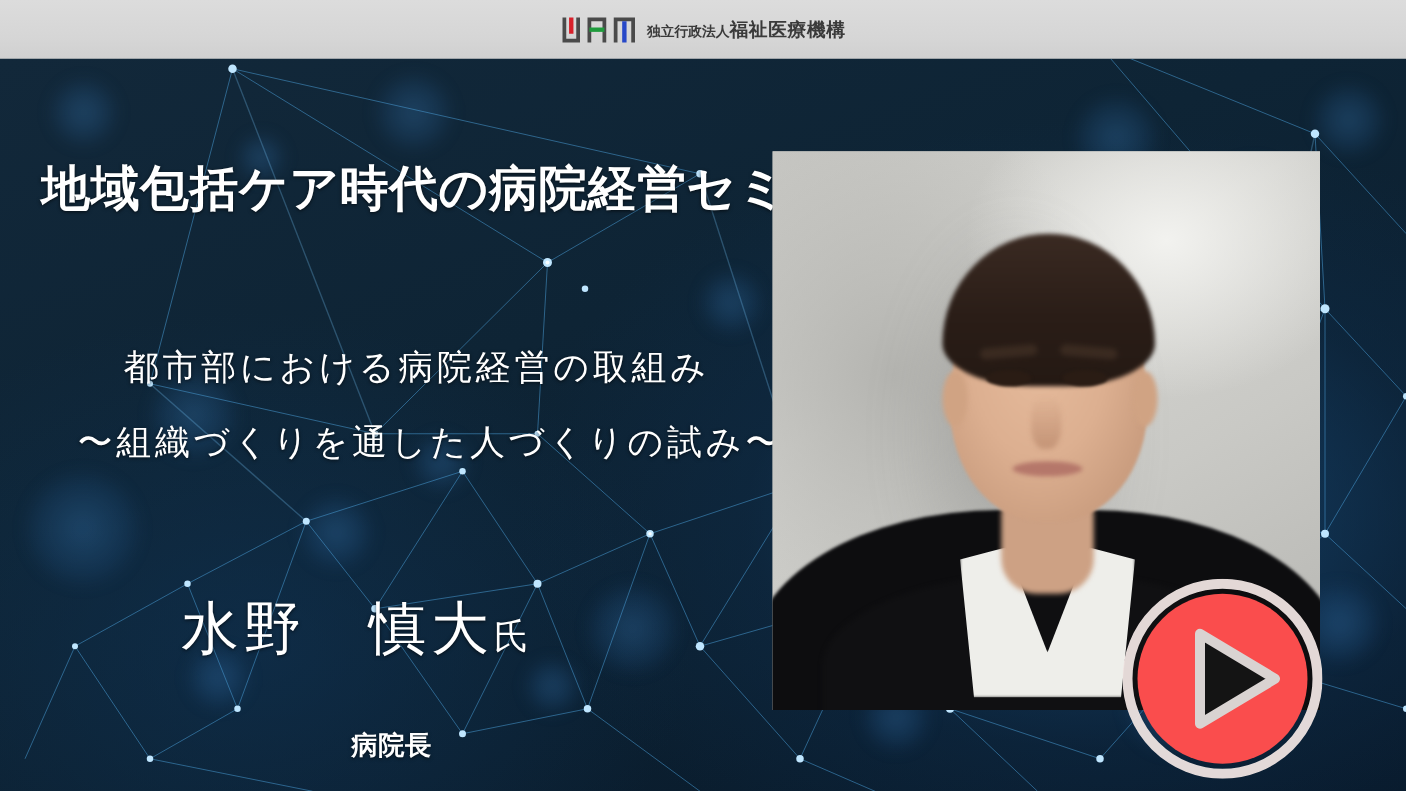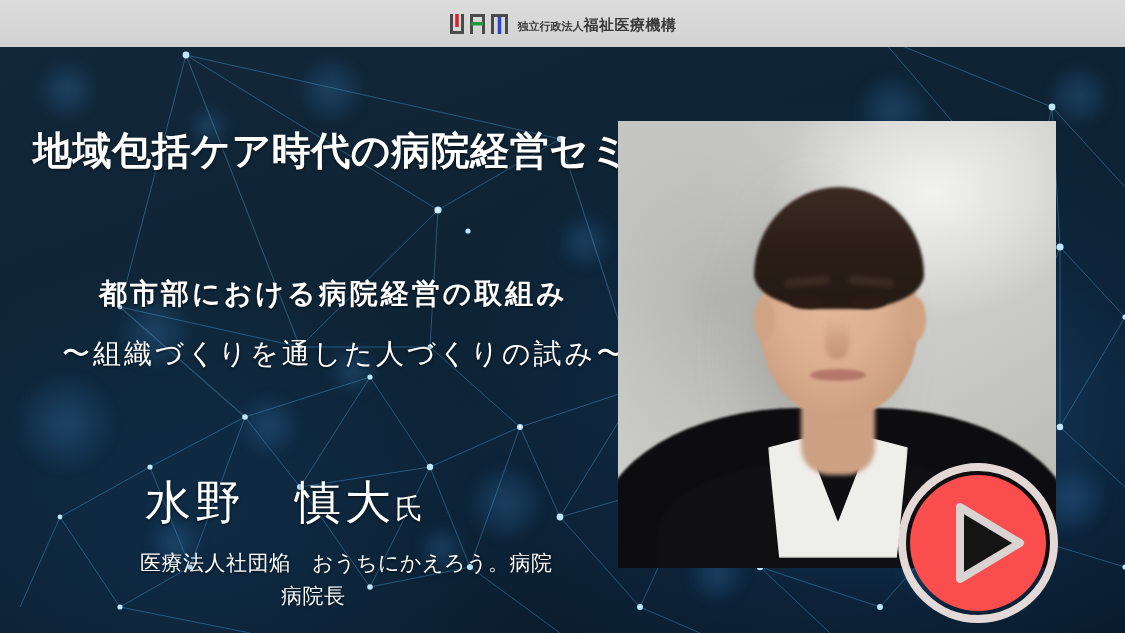--- a/index.html
+++ b/index.html
@@ -105,21 +105,21 @@
   }
   .sub-title {
     left: 31px; top: 133px;
     font-size: 19px;
     font-weight: 700;
     letter-spacing: 0.3px;
   }
   .talk-title {
     left: 99px; top: 228px;
     font-size: 28px;
-    font-weight: 700;
+    font-weight: 400;
     letter-spacing: 3px;
   }
   .talk-subtitle {
     left: 62px; top: 288px;
     font-size: 28px;
     font-weight: 400;
     letter-spacing: 3px;
   }
   .speaker-name {
     left: 145px; top: 425px;
@@ -130,21 +130,21 @@
   .speaker-name .suffix { font-size: 28px; letter-spacing: 1px; }
   .affiliation {
     left: 140px; top: 502px;
     font-size: 21px;
     font-weight: 500;
     letter-spacing: 0.5px;
   }
   .role {
     left: 281px; top: 535px;
     font-size: 21px;
-    font-weight: 400;
+    font-weight: 700;
     letter-spacing: 0.5px;
     text-align: right;
   }
 
   
   .video-frame {
     position: absolute;
     left: 618px; top: 74px;   
     width: 438px;
     height: 447px;
@@ -383,21 +383,20 @@
       </g>
     </svg>
 
     <div class="txt main-title">地域包括ケア時代の病院経営セミナー</div>
     <div class="txt talk-title">都市部における病院経営の取組み</div>
     <div class="txt talk-subtitle">〜組織づくりを通した人づくりの試み〜</div>
 
     <div class="txt speaker-name">
       <span>水野　慎大</span><span class="suffix">氏</span>
     </div>
-    <div class="txt affiliation">医療法人社団焔　おうちにかえろう。病院</div>
     <div class="txt role">病院長</div>
 
     <div class="video-frame">
       <div class="vid-wall"></div>
       <div class="vid-shadow"></div>
 
       <div class="vid-body"></div>
       <div class="vid-body2"></div>
       <div class="collar"></div>
       <div class="collar-notch"></div>

